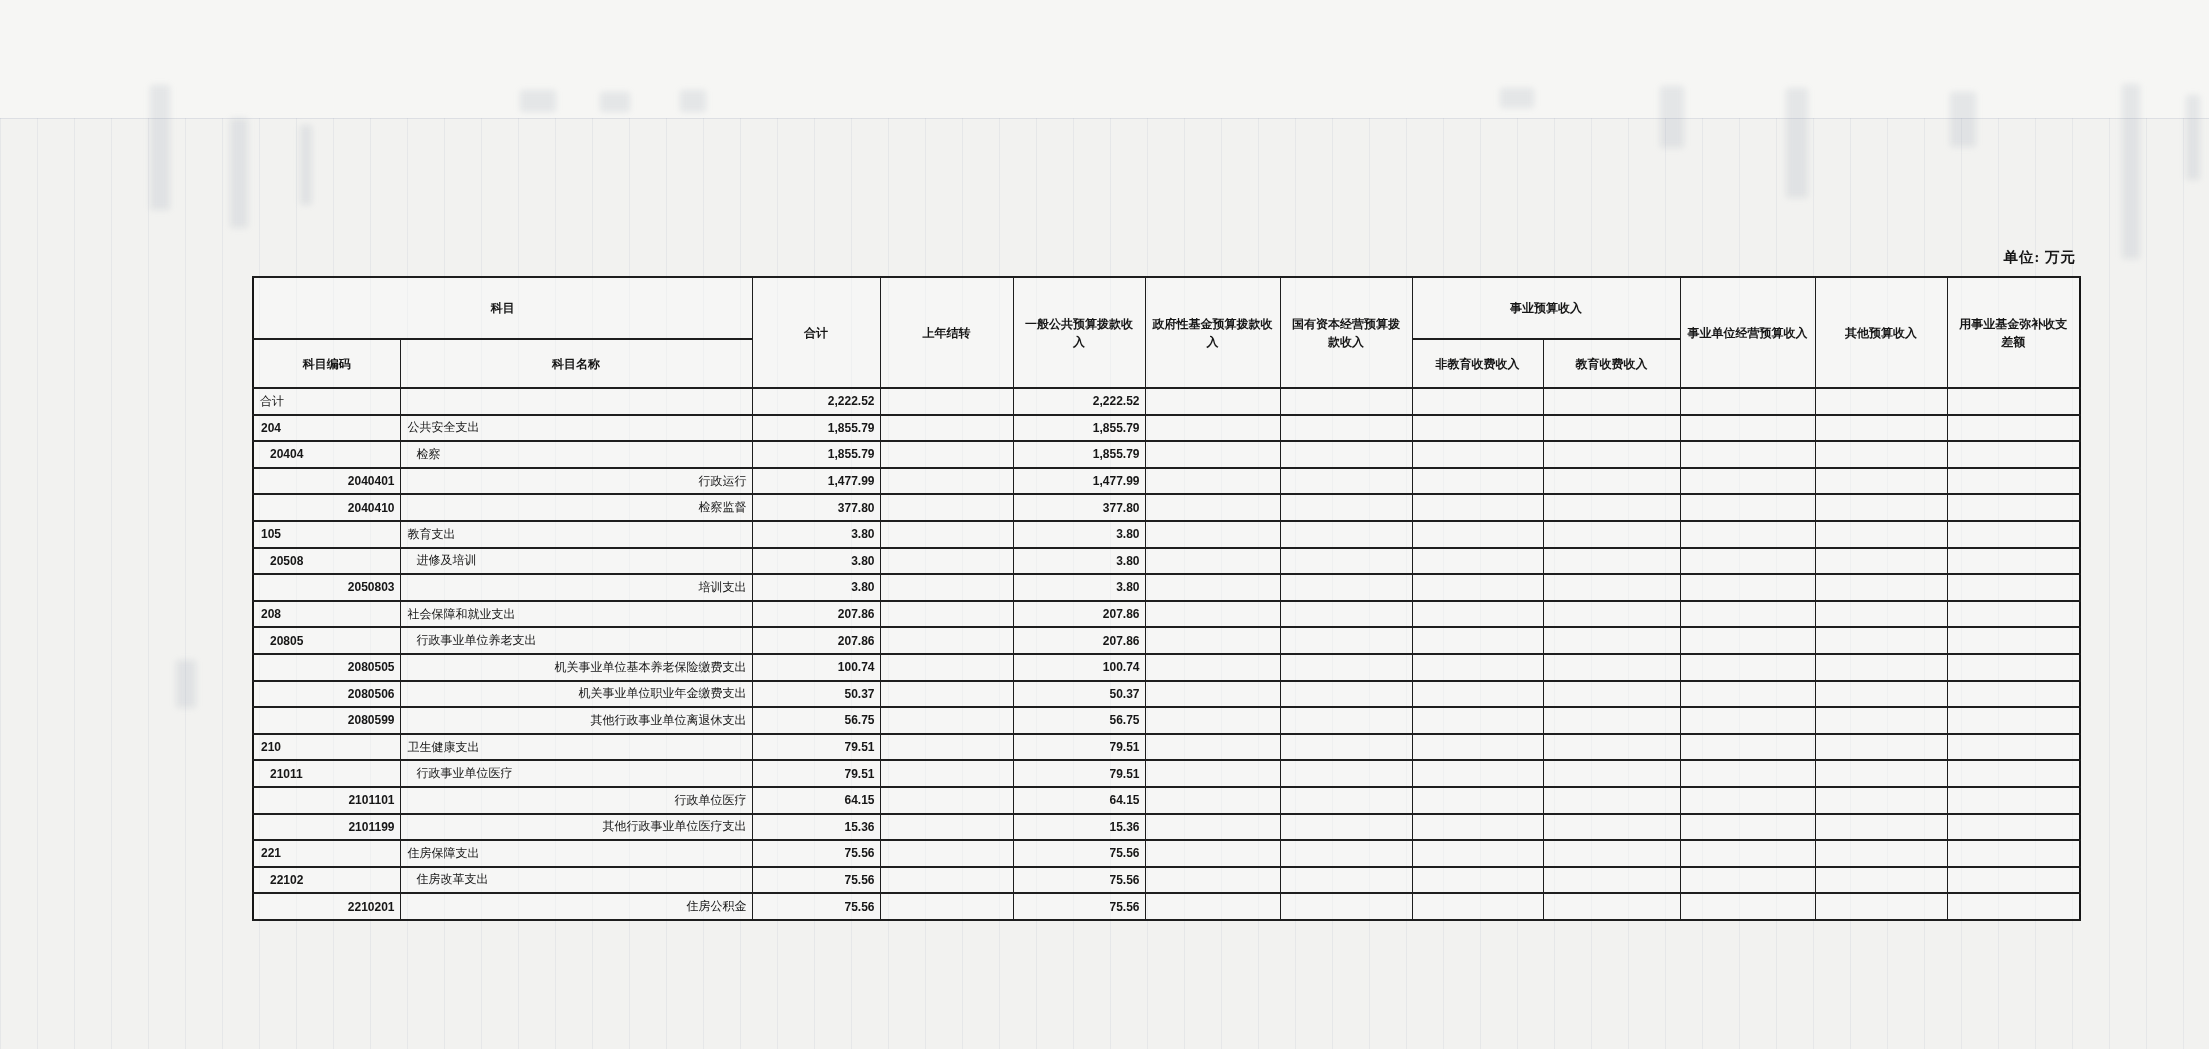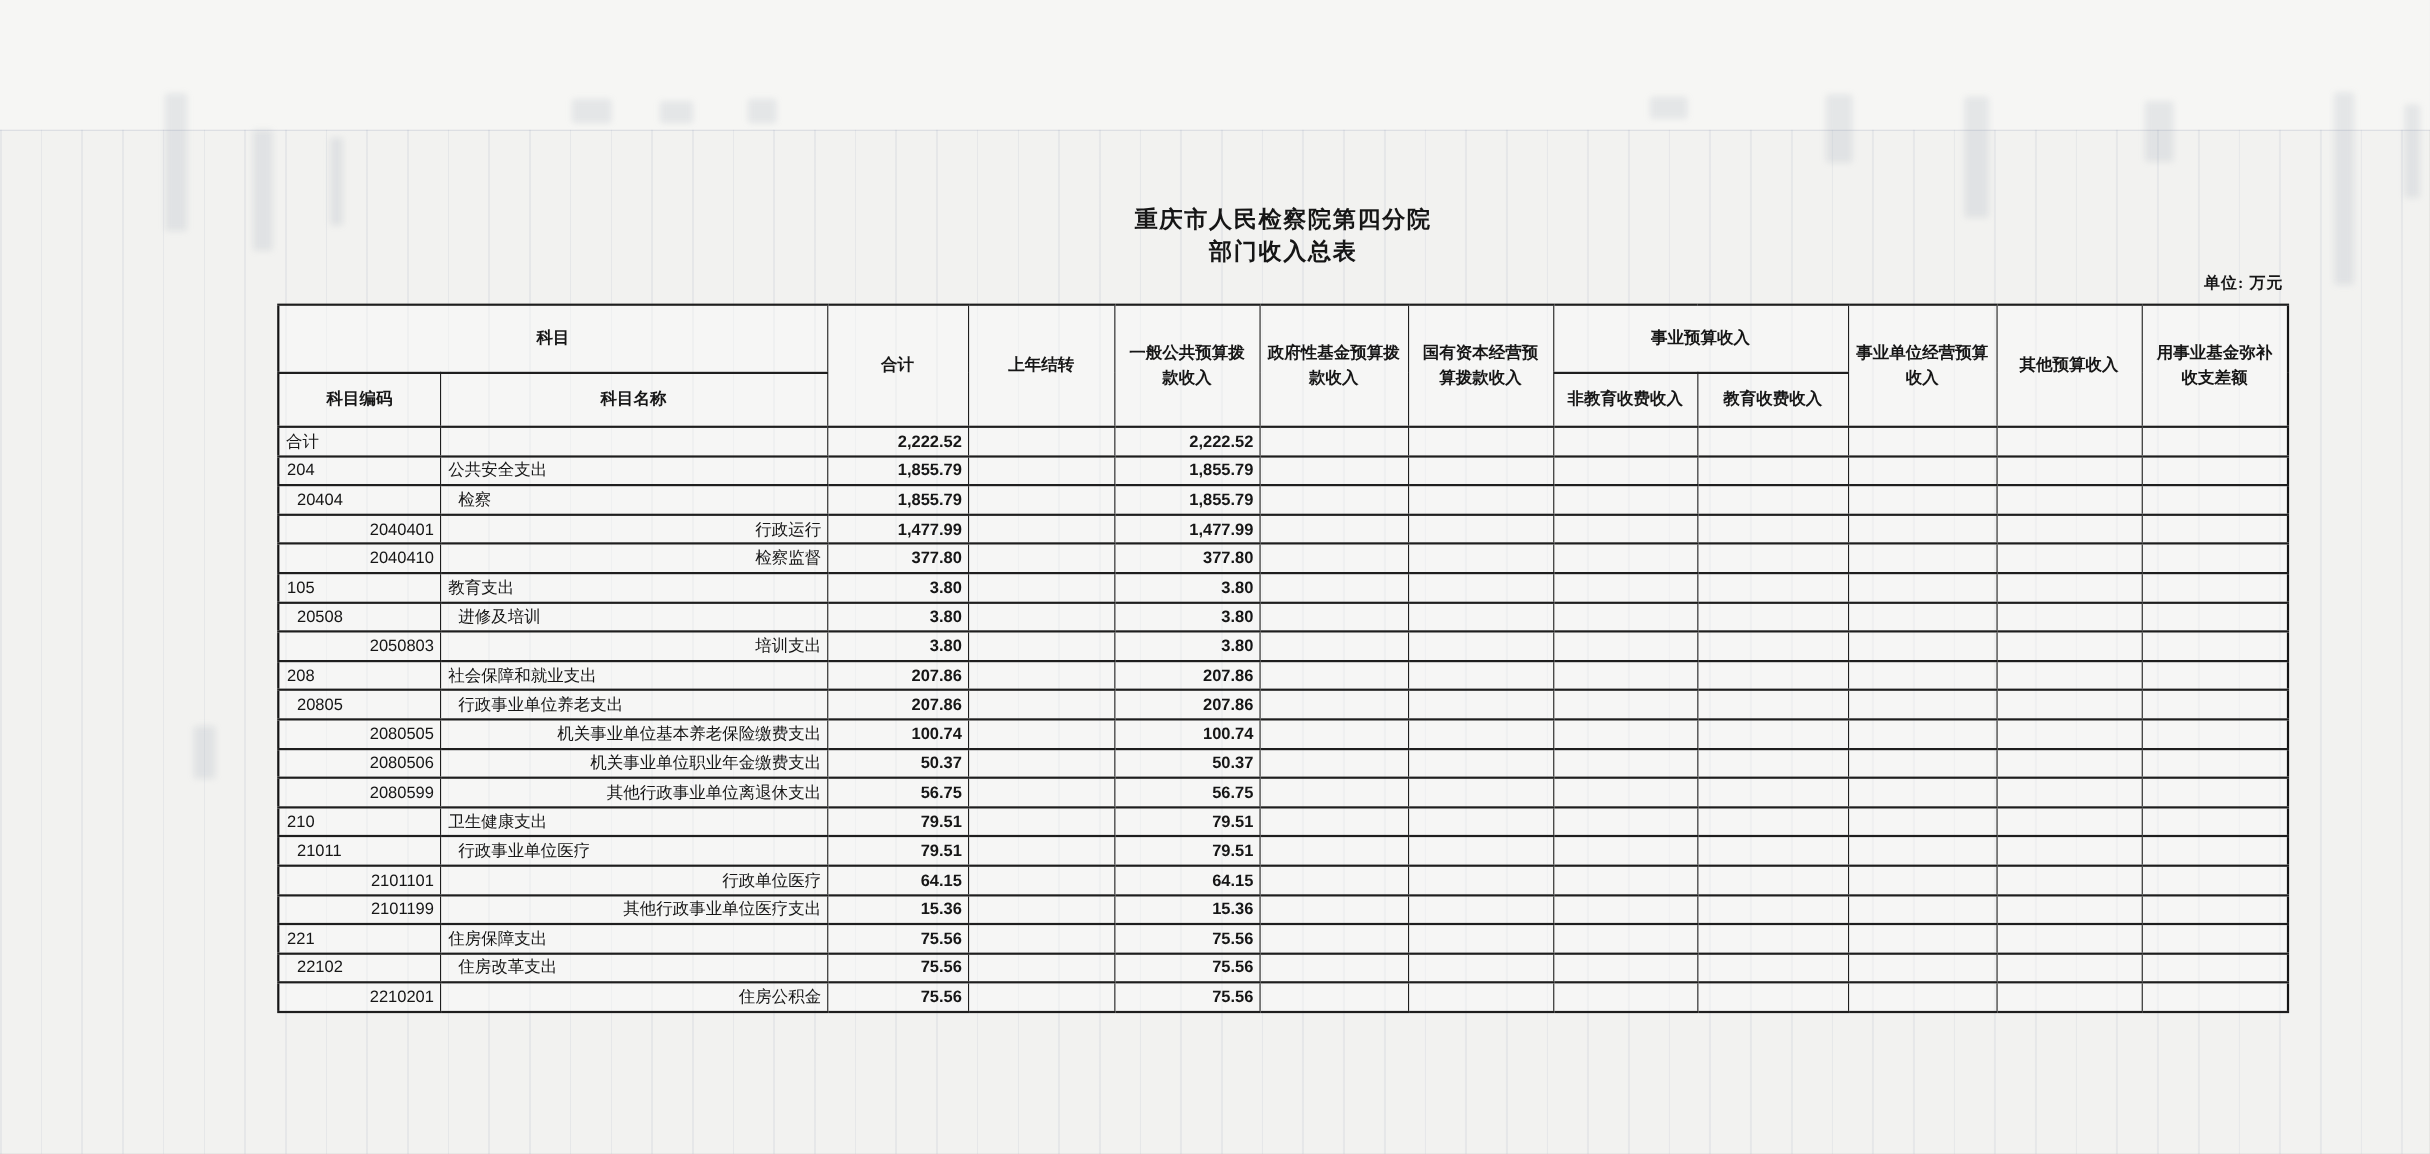--- a/index.html
+++ b/index.html
@@ -44,21 +44,21 @@
     font-weight:bold;
     font-size:14.5px;
     letter-spacing:1px;
   }
   table.budget-table{
     position:absolute;left:252px;top:276px;
     width:1827px;
     table-layout:fixed;
     border-collapse:collapse;
     background:rgba(251,251,250,0.45);
-    font-size:15px;
+    font-size:12px;
   }
   table.budget-table{border:2px solid #151515;}
   .budget-table th,.budget-table td{
     border:1px solid #1e1e1e;
     border-top-width:2px;border-bottom-width:2px;
     vertical-align:middle;
     overflow:hidden;
   }
   .budget-table th{
     font-family:"Liberation Serif",serif;
@@ -73,21 +73,21 @@
   .budget-table tbody tr{height:26.6px;}
   .budget-table td{white-space:nowrap;padding:0 5px;}
   td.num{
     text-align:right;
     font-family:"Liberation Sans",sans-serif;
     font-weight:bold;
   }
   td.col-code{
     text-align:left;
     font-family:"Liberation Sans",sans-serif;
-    font-weight:normal;
+    font-weight:bold;
   }
   td.col-code.code-label{
     font-family:"Liberation Serif",serif;
     font-weight:normal;
   }
   td.col-name{
     text-align:left;
     font-family:Liberation Sans, sans-serif;
     font-weight:normal;
   }
@@ -111,24 +111,20 @@
   <div class="ghost" style="left:600px;top:92px;width:30px;height:20px;"></div>
   <div class="ghost" style="left:680px;top:90px;width:26px;height:22px;"></div>
   <div class="ghost" style="left:176px;top:660px;width:20px;height:48px;"></div>
   <div class="ghost" style="left:1500px;top:88px;width:34px;height:20px;"></div>
   <div class="ghost" style="left:1660px;top:86px;width:24px;height:62px;"></div>
   <div class="ghost" style="left:1786px;top:88px;width:22px;height:110px;"></div>
   <div class="ghost" style="left:1950px;top:92px;width:26px;height:55px;"></div>
   <div class="ghost" style="left:2122px;top:84px;width:18px;height:175px;"></div>
   <div class="ghost" style="left:2186px;top:95px;width:14px;height:85px;"></div>
 
-  <div class="doc-title">
-    <div>重庆市人民检察院第四分院</div>
-    <div>部门收入总表</div>
-  </div>
 
   <div class="unit-note">单位: 万元</div>
 
   <table class="budget-table">
     <colgroup>
       <col style="width:147px">
         <col style="width:352px">
         <col style="width:128px">
       <col style="width:133px">
         <col style="width:132px">

